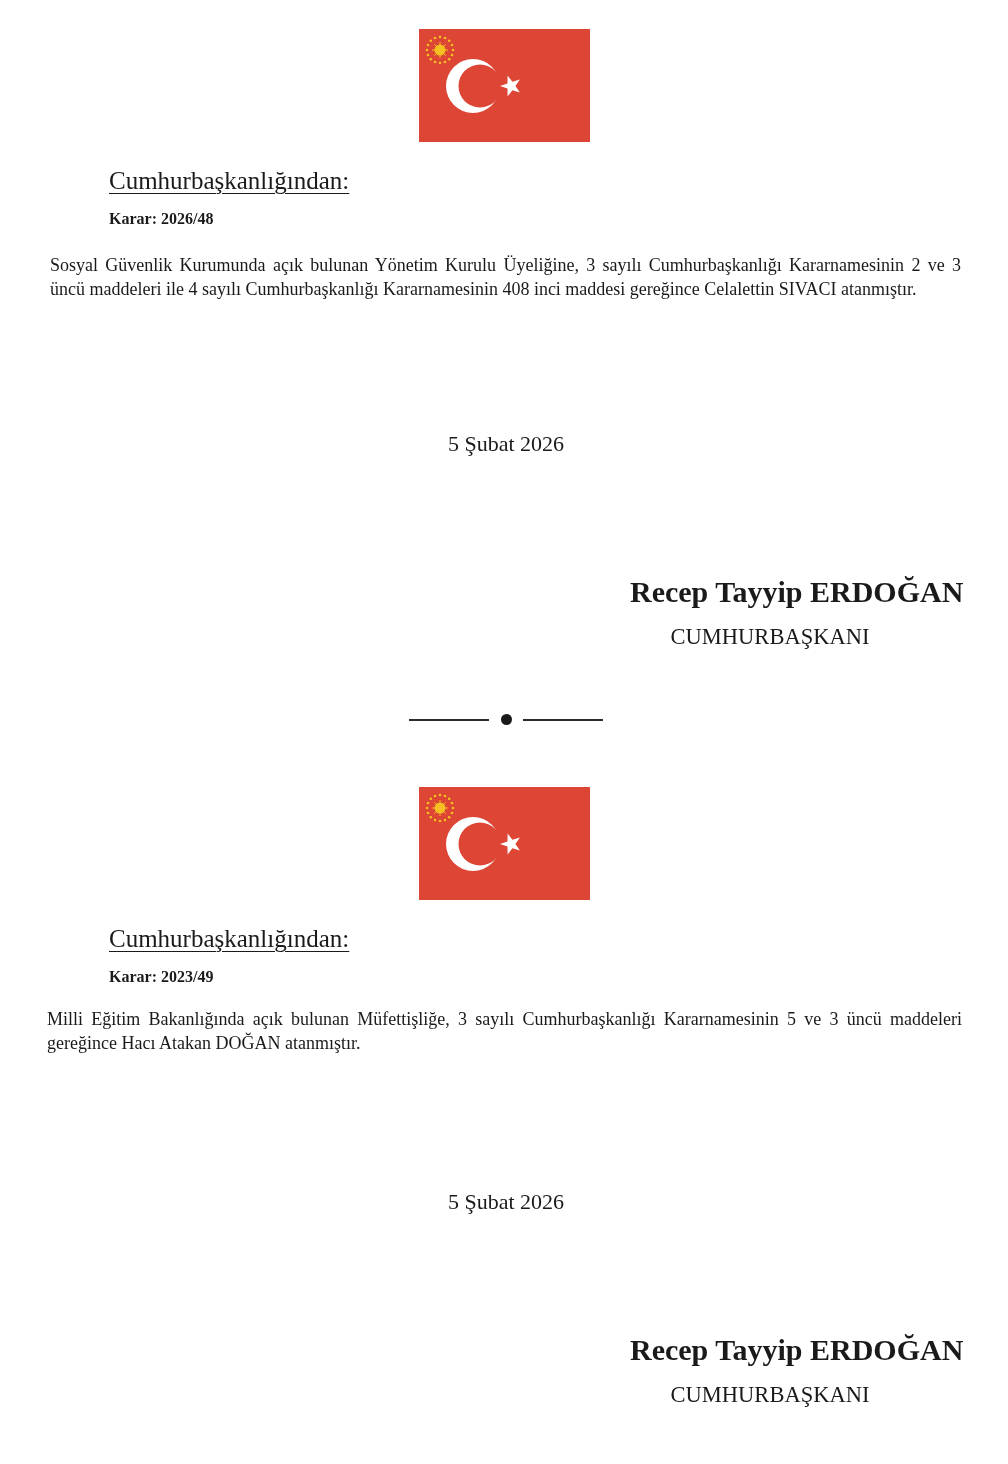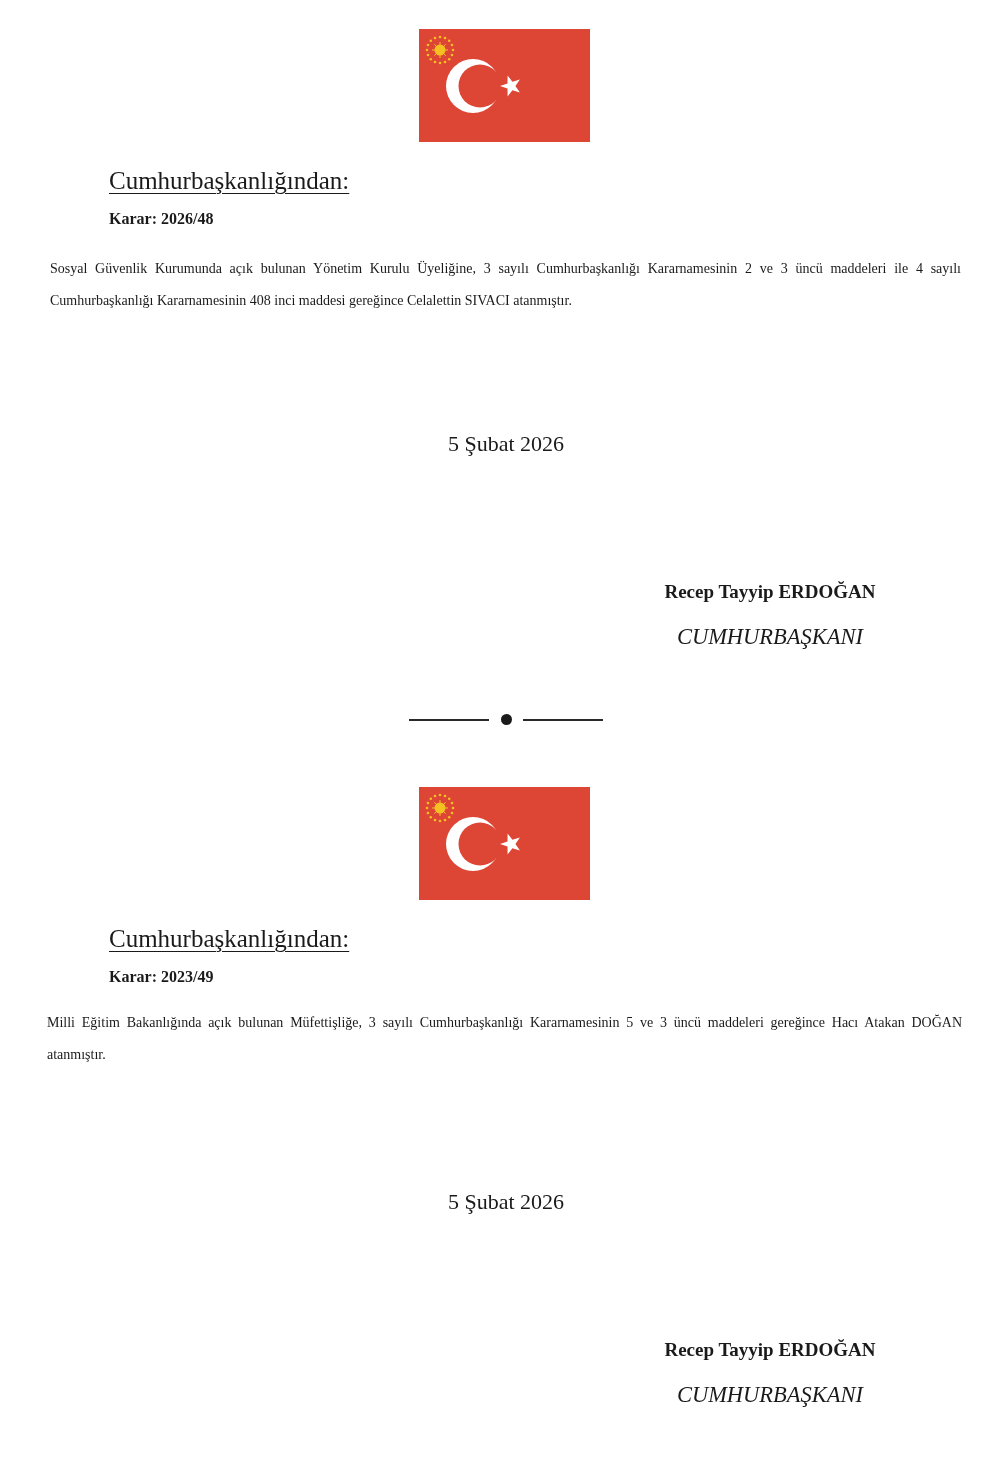--- a/index.html
+++ b/index.html
@@ -3,27 +3,27 @@
 <meta charset="utf-8">
 <style>
   html, body { margin:0; padding:0; background:#ffffff; }
   body { width:1008px; height:1464px; position:relative; overflow:hidden;
          font-family:"Liberation Serif", "DejaVu Serif", serif; color:#1a1a1a; }
   .flag { position:absolute; left:419px; width:171px; height:113px; }
   .flag svg { display:block; width:171px; height:113px; }
   .source { position:absolute; left:109px; font-size:25px; text-decoration:underline;
             text-decoration-thickness:1px; text-underline-offset:4px; line-height:30px; white-space:nowrap; }
   .decision { position:absolute; left:109px; font-size:16px; font-weight:bold; line-height:28px; white-space:nowrap; }
-  .para { position:absolute; font-size:14px; line-height:32px; text-align:justify;
+  .para { position:absolute; font-size:18px; line-height:24px; text-align:justify;
           text-align-last:left; }
   .date { position:absolute; left:0; width:1012px; text-align:center; font-size:22px; line-height:28px; }
-  .signer { position:absolute; left:630px; width:280px; text-align:center; font-size:19px;
+  .signer { position:absolute; left:630px; width:280px; text-align:center; font-size:30px;
             font-weight:bold; line-height:28px; white-space:nowrap; }
   .title { position:absolute; left:630px; width:280px; text-align:center; font-size:22.5px;
-           line-height:28px; white-space:nowrap;font-style:italic; }
+           line-height:28px; white-space:nowrap; }
   .sep { position:absolute; top:708px; left:409px; width:195px; height:24px; }
   .sep .line { position:absolute; top:11px; height:2px; background:#2a2a2a; width:80px; }
   .sep .dot { position:absolute; top:6px; left:92px; width:11px; height:11px; border-radius:50%; background:#1a1a1a; }
 </style>
 </head>
 <body>
 
 <div class="flag" style="top:29px;">
   <svg viewBox="0 0 171 113" xmlns="http://www.w3.org/2000/svg">
     <rect width="171" height="113" fill="#DD4534"></rect>

